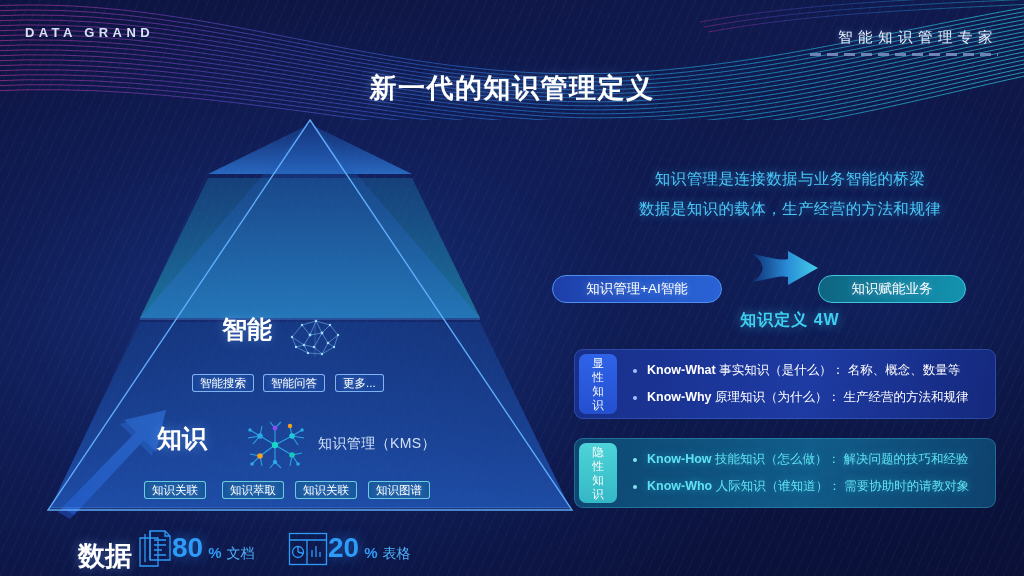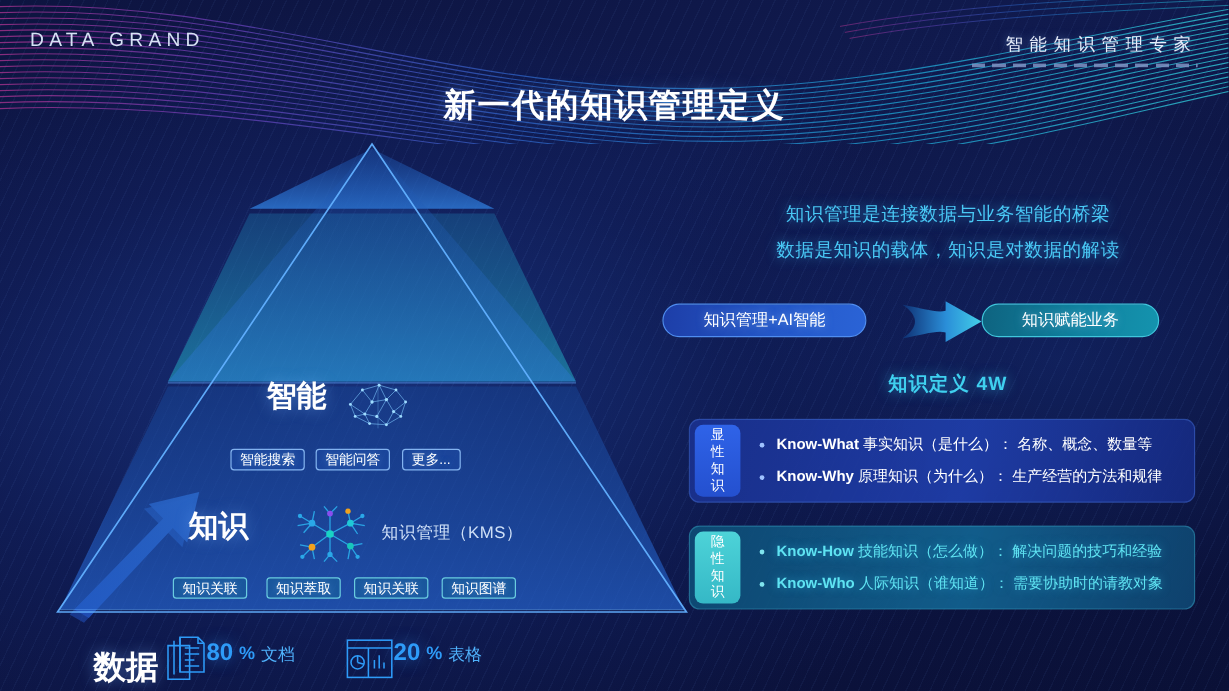--- a/index.html
+++ b/index.html
@@ -29,21 +29,21 @@
 
   
   .wave-svg { position: absolute; left:0; top:0; width:1024px; height:120px; z-index:2; }
   .logo-box { position:absolute; left:25px; top:22px; z-index:6; }
   .logo-cn {
     font-size: 29px; font-weight: 700; color:#ffffff; letter-spacing: 2px;
     font-family: "DejaVu Sans","Liberation Sans",sans-serif;
     text-shadow: 0 0 9px rgba(120,180,255,0.45);
   }
   .logo-en {
-    margin-top: 3px; font-size: 16px; font-weight: 400; color:#d7e2f5;
+    margin-top: 3px; font-size: 13px; font-weight: 700; color:#d7e2f5;
     letter-spacing: 4.4px;
   }
   .tagline-box { position:absolute; right:26px; top:28px; z-index:6; text-align:right; }
   .tagline {
     font-size: 14.5px; color:#e8eefb; letter-spacing: 5.5px;
     text-shadow: 0 0 7px rgba(130,190,255,0.5);
   }
   .tagline-rule {
     margin-top: 6px; height: 3px; width: 188px; margin-left:auto;
     background: repeating-linear-gradient(90deg,
@@ -100,41 +100,42 @@
   #chip-m2 { left:255px; top:371px; }
   #chip-m3 { left:328px; top:371px; }
 
   .stat {
     position:absolute; z-index:5; display:flex; align-items:flex-end; gap:5px;
     color:#2f9cf7;
   }
   #stat-doc { left:132px; top:424px; }
   #stat-tbl { left:288px; top:424px; }
   .stat .num {
-    font-size:20px; font-weight:700; line-height:1;
+    font-size:28px; font-weight:700; line-height:1;
     color:#2e9bf8; text-shadow: 0 0 13px rgba(50,150,255,0.55);
   }
   .stat .pct { font-size:15px; font-weight:700; color:#2e9bf8; line-height:1; padding-bottom:2px; }
   .stat .unit { font-size:14px; color:#4fb1fb; line-height:1; padding-bottom:2px; }
 
   
   .quote {
     position:absolute; left:580px; top:164px; width:420px; z-index:6; text-align:center;
   }
   .quote div {
     font-size:15.5px; color:#49c8f5; line-height:30px; letter-spacing:.4px;
     text-shadow: 0 0 10px rgba(60,190,255,0.55);
   }
 
   .pill {
     position:absolute; z-index:6;
     display:flex; align-items:center; justify-content:center;
     height:28px; border-radius:14px;
     font-size:13.5px; color:#ffffff; white-space:nowrap;
     text-shadow: 0 0 7px rgba(170,215,255,0.5);
+    margin-top: 22px;
   }
   #pill-left {
     left:552px; top:253px; width:170px;
     background: linear-gradient(95deg,#1d3ea8 0%, #2558c8 55%, #2a63d6 100%);
     border: 1px solid #4f8df0;
   }
   #pill-right {
     left:818px; top:253px; width:148px;
     background: linear-gradient(95deg,#0e6380 0%, #11829f 55%, #1493ae 100%);
     border: 1px solid #3fc6dc;
@@ -371,21 +372,21 @@
     <div class="stat" id="stat-tbl">
       <span class="num">20</span>
       <span class="pct">%</span>
       <span class="unit">表格</span>
     </div>
 
   </div>
 
   <div class="quote">
     <div>知识管理是连接数据与业务智能的桥梁</div>
-    <div>数据是知识的载体，知识是对数据的解读</div>
+    <div>数据是知识的载体，生产经营的方法和规律</div>
   </div>
 
   <div class="pill" id="pill-left">知识管理+AI智能</div>
 
   <svg class="arrow-svg" width="70" height="38" viewBox="0 0 70 38">
     <defs>
       <linearGradient id="ag" x1="0" y1="0" x2="1" y2="0">
         <stop offset="0%" stop-color="#0e2f72"></stop>
         <stop offset="55%" stop-color="#2a8ed8"></stop>
         <stop offset="100%" stop-color="#43cfe8"></stop>

